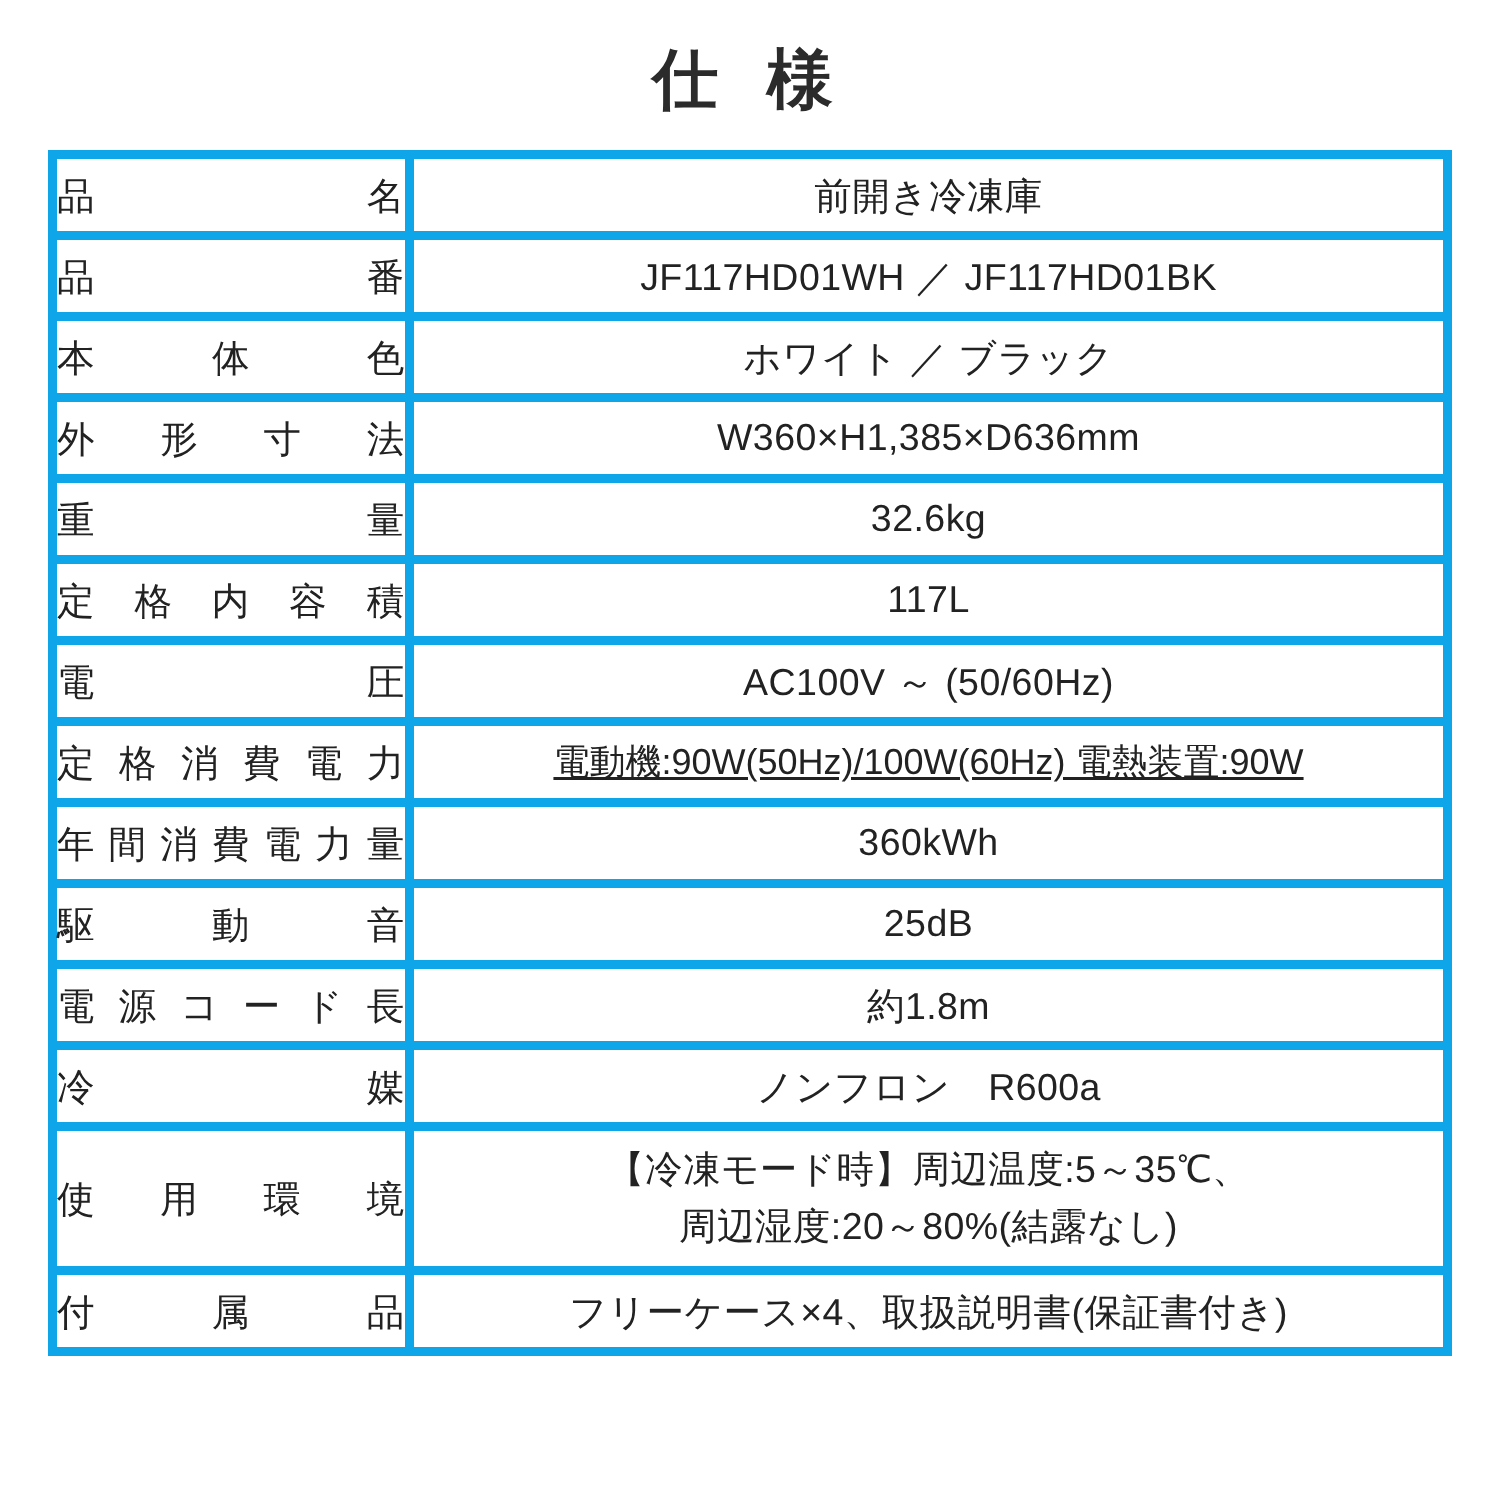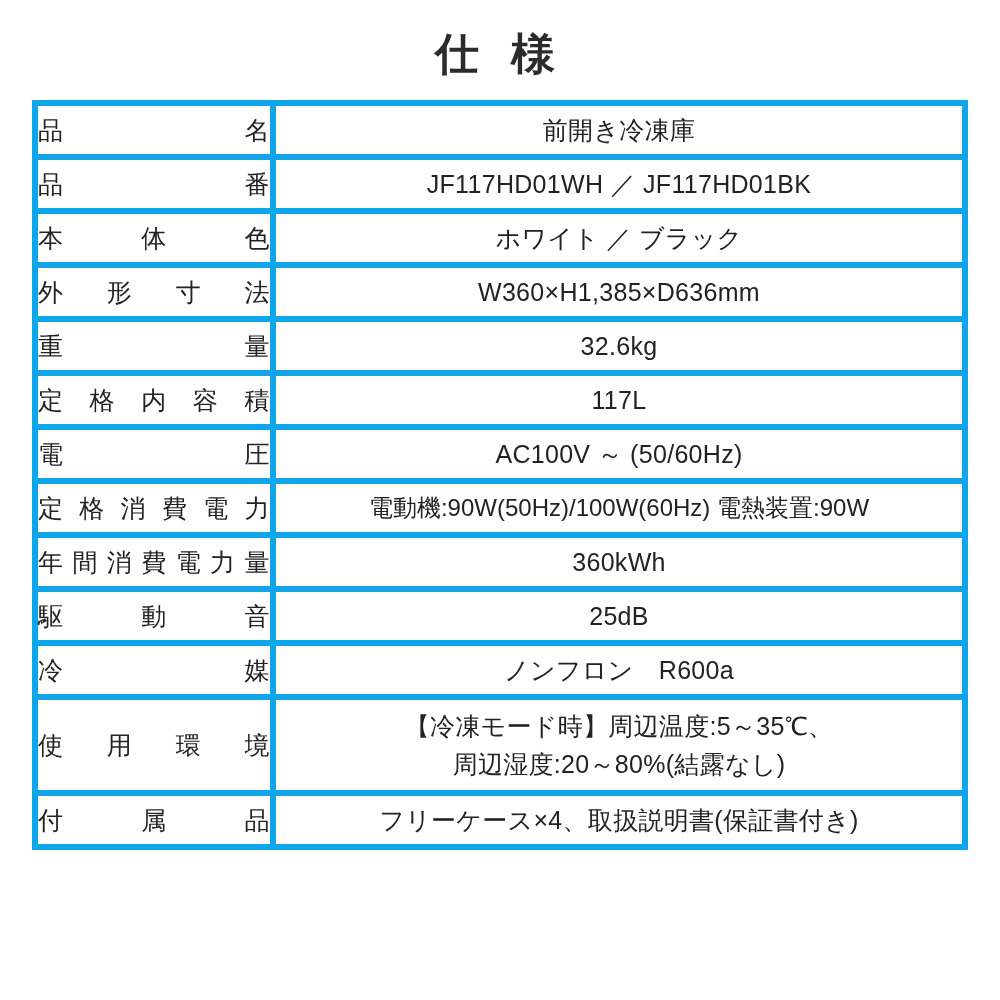--- a/index.html
+++ b/index.html
@@ -59,20 +59,21 @@
     padding: 0 0 0 16px;
     box-sizing: border-box;
     height: 54px;
     font-size: 25px;
     letter-spacing: 0.3px;
     text-align: center;
   }
   td.value.small {
     font-size: 24px;
     letter-spacing: 0px;
+    text-decoration: underline;
   }
   .row-tall td { height: 96px; }
   .val-lines {
     display: block;
     line-height: 1.55;
   }
   .val-lines span { display: block; }
 </style>
 </head>
 <body>
@@ -117,20 +118,24 @@
       </tr>
       <tr>
         <td class="label">年間消費電力量</td>
         <td class="value">360kWh</td>
       </tr>
       <tr>
         <td class="label">駆　　動　　音</td>
         <td class="value">25dB</td>
       </tr>
       <tr>
+        <td class="label">電 源 コ ー ド 長</td>
+        <td class="value">約1.8m</td>
+      </tr>
+      <tr>
         <td class="label">冷　　　　媒</td>
         <td class="value">ノンフロン　R600a</td>
       </tr>
       <tr class="row-tall">
         <td class="label">使　用　環　境</td>
         <td class="value">
           <span class="val-lines">
             <span>【冷凍モード時】周辺温度:5～35℃、</span>
             <span>周辺湿度:20～80%(結露なし)</span>
           </span>

